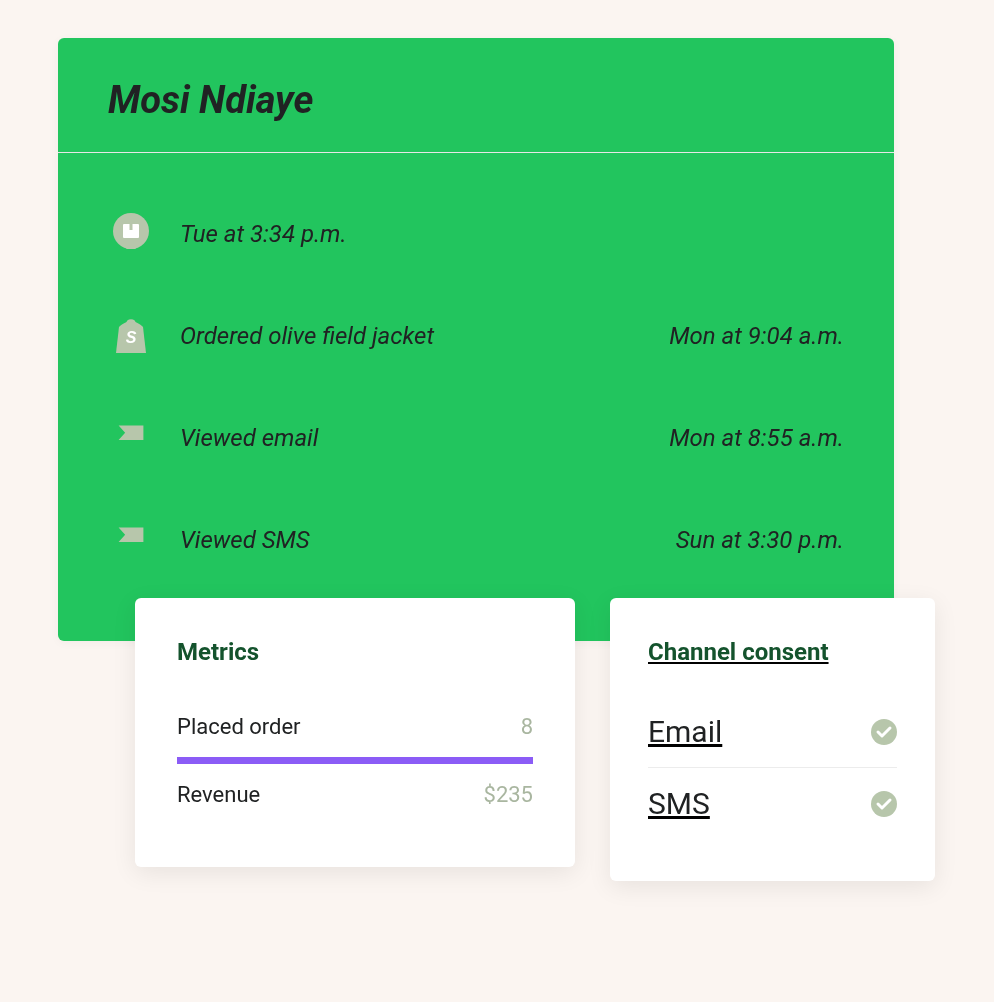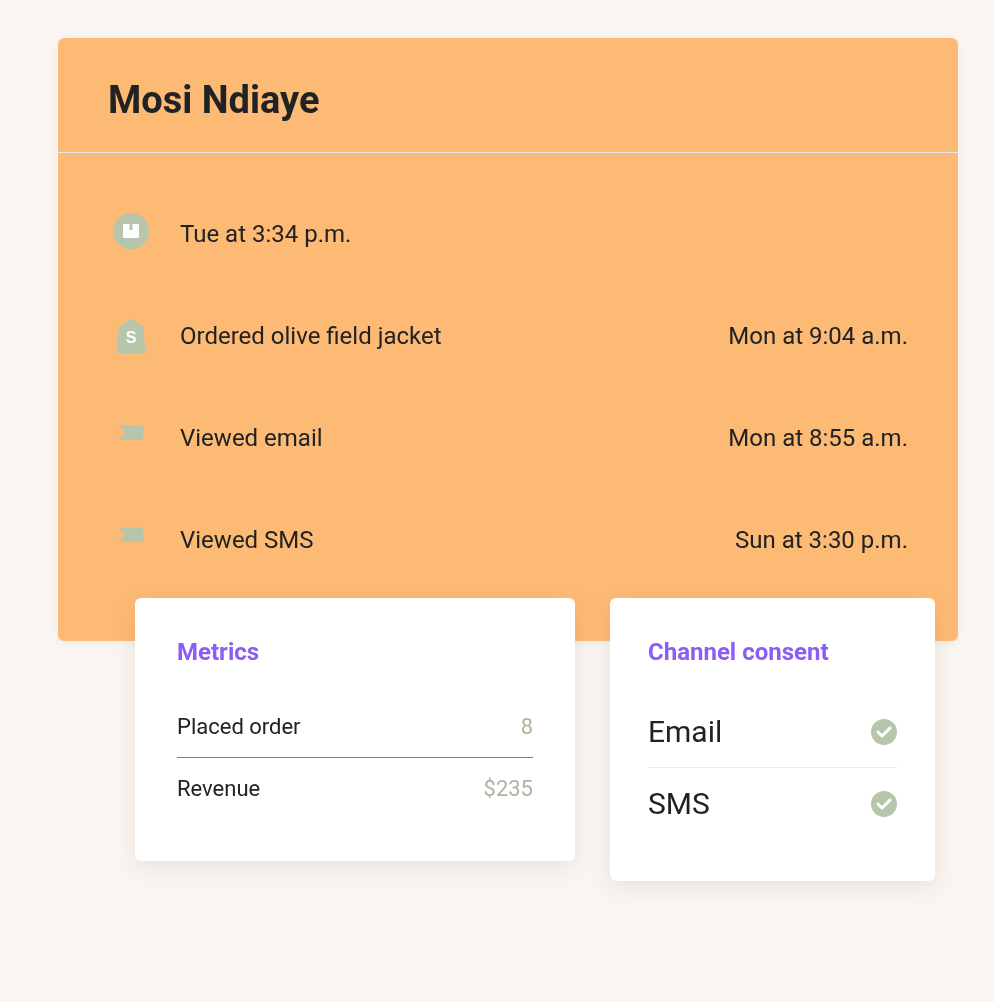--- a/index.html
+++ b/index.html
@@ -8,24 +8,25 @@
     background: #fbf5f1;
     width: 994px;
     height: 1002px;
     position: relative;
     overflow: hidden;
   }
   .main-card {
     position: absolute;
     left: 58px;
     top: 38px;
-    width: 900px;
-    background: #fdba74;
+    width: 836px;
+    background: #22c55e;
     border-radius: 6px;
     box-shadow: 0 2px 10px rgba(0,0,0,0.04);
+    font-style: italic;
   }
   .main-header {
     padding: 40px 50px 30px 50px;
     border-bottom: 1px solid #e7e7e7;
   }
   .main-header h1 {
     font-size: 38px;
     font-weight: 700;
     color: #202223;
   }
@@ -68,33 +69,34 @@
   }
   .consent-card {
     position: absolute;
     left: 610px;
     top: 598px;
     width: 325px;
     background: #ffffff;
     border-radius: 6px;
     box-shadow: 0 6px 24px rgba(0,0,0,0.08);
     padding: 40px 38px 42px 38px;
+    text-decoration: underline;
   }
   .card-title {
     font-size: 24px;
     font-weight: 700;
-    color: #8b5cf6;
+    color: #14532d;
     margin-bottom: 30px;
   }
   .metric-row {
     display: flex;
     justify-content: space-between;
     align-items: center;
     padding: 18px 0;
-    border-bottom: 1px solid #8b5cf6;
+    border-bottom: 7px solid #8b5cf6;
   }
   .metric-row:last-child { border-bottom: none; }
   .metric-label {
     font-size: 22px;
     color: #202223;
   }
   .metric-value {
     font-size: 22px;
     color: #a9b6a0;
   }

